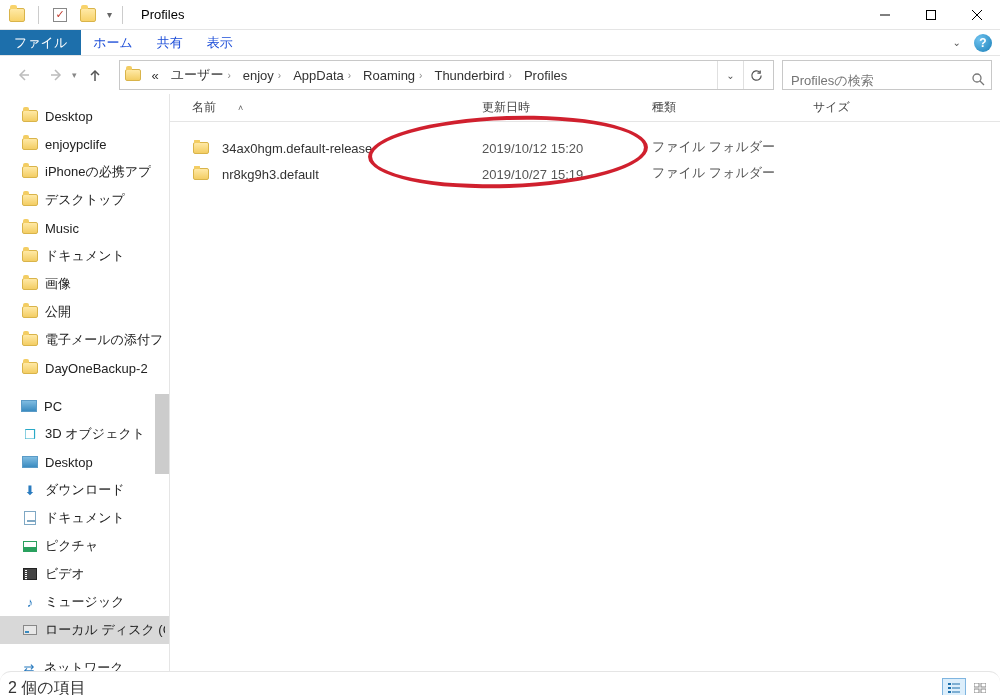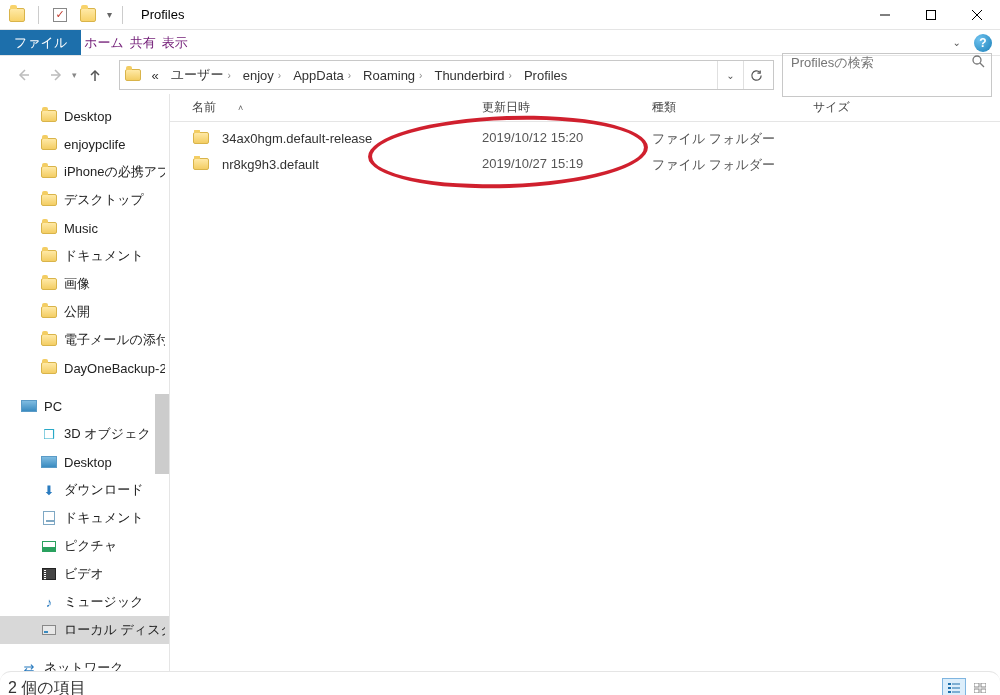--- a/index.html
+++ b/index.html
@@ -30,21 +30,21 @@
   .title-text { margin-left:8px; font-size:13px; }
   .titlebar-right { margin-left:auto; display:flex; }
   .win-btn { width:46px; height:30px; display:flex; align-items:center; justify-content:center; color:#000;}
   .win-btn svg { width:10px; height:10px; }
 
   
   .menubar { display:flex; align-items:stretch; height:26px; background:#fff; border-bottom:1px solid #e5e5e5;}
   .menu-file {
     background:#1d6fab; color:#fff; display:flex; align-items:center; padding:0 14px; font-size:13px;
   }
-  .menu-item { display:flex; align-items:center; padding:0 3px; color:#701a75; }
+  .menu-item { display:flex; align-items:center; padding:0 12px; color:#1d4ed8; }
   .menubar-right { margin-left:auto; display:flex; align-items:center; gap:8px; padding-right:8px;}
   .ribbon-toggle { color:#555; font-size:10px; border:1px solid transparent; padding:2px 4px;}
   .help-badge {
     width:18px; height:18px; border-radius:50%;
     background:radial-gradient(circle at 30% 30%, #6ec2ef, #1b7fb8);
     color:#fff; font-weight:bold; font-size:12px;
     display:flex; align-items:center; justify-content:center;
   }
 
   
@@ -59,39 +59,39 @@
     flex:1; height:30px; border:1px solid #c8c8c8; display:flex; align-items:center; padding:0 4px;
     margin-left:6px;
   }
   .addr-folder { margin-right:4px;}
   .crumb { display:flex; align-items:center; gap:4px; padding:0 4px; color:#333; white-space:nowrap;}
   .crumb + .crumb::before { content:""; }
   .crumb-sep { color:#888; font-size:10px; }
   .addr-right { margin-left:auto; display:flex; align-items:center; }
   .addr-btn { width:26px; height:28px; display:flex; align-items:center; justify-content:center; border-left:1px solid #e0e0e0; color:#555;}
   .searchbox {
-    width:210px; height:44px; border:1px solid #c8c8c8; margin-left:4px;
-    display:flex; align-items:flex-start; padding:0 6px; color:#888;
+    width:210px; height:30px; border:1px solid #c8c8c8; margin-left:4px;
+    display:flex; align-items:flex-end; padding:0 6px; color:#888;
   }
   .searchbox input {
     border:none; outline:none; flex:1; font-size:13px; color:#555; background:transparent;
   }
   .search-icn { color:#777; }
 
   
   .split { display:flex; height: calc(695px - 30px - 26px - 38px - 24px); }
   .sidebar {
     width:170px; border-right:1px solid #e5e5e5; overflow:hidden; position:relative;
     padding-top:8px;
   }
   .tree-item {
     display:flex; align-items:center; height:28px; padding-left:20px; padding-right:4px;
     white-space:nowrap; overflow:hidden; color:#222;
   }
-  .tree-item.indent { padding-left:40px; }
+  .tree-item.indent { padding-left:21px; }
   .tree-item.sel { background:#d8d8d8; }
   .tree-ico { width:18px; height:16px; margin-right:6px; flex-shrink:0; display:inline-flex; align-items:center; justify-content:center; }
   .folder-small { width:16px; height:12px; background: linear-gradient(#ffe9a6,#f3cd63); border:1px solid #d9b44a; border-radius:2px; position:relative;}
   .folder-small::before { content:""; position:absolute; left:0; top:-4px; width:6px; height:4px; background:#f3cd63; border-radius:2px 2px 0 0;}
   .pc-ico { width:16px; height:12px; border:1px solid #5a9bc7; background:linear-gradient(#7fbce1,#3a8bc0);}
   .cube-ico { color:#29a9c7;}
   .disk-ico { width:14px; height:10px; border:1px solid #888; background:#e8e8e8; position:relative;}
   .disk-ico::after{content:""; position:absolute; left:1px; bottom:1px; width:4px; height:2px; background:#3a8bc0;}
   .music-ico { color:#2a7bbf; font-size:13px;}
   .vid-ico { width:14px; height:12px; background:#444; border:1px solid #222; position:relative;}
@@ -112,21 +112,21 @@
     color:#444; font-size:12px; padding-left:22px;
   }
   .col { overflow:hidden; white-space:nowrap; }
   .col.name { width:290px; display:flex; align-items:center; gap:22px;}
   .col.date { width:170px;}
   .col.kind { width:140px;}
   .col.size { width:100px;margin-left:21px;}
   .sort-caret { font-size:9px; color:#666; }
 
   .file-rows { padding-top:8px; }
-  .file-row { display:flex; align-items:flex-start; height:26px; padding-left:22px; color:#333;}
+  .file-row { display:flex; align-items:flex-end; height:26px; padding-left:22px; color:#333;}
   .file-row .cell { overflow:hidden; white-space:nowrap;}
   .cell.name { width:290px; display:flex; align-items:center; gap:6px;}
   .cell.date { width:170px; color:#555;}
   .cell.kind { width:140px; color:#555;}
   .cell.size { width:100px; color:#555;}
 
   .highlight-ellipse{
     position:absolute; left:198px; top:22px; width:280px; height:72px;
     border:4px solid #d0202e; border-radius:50%;
     transform:rotate(-2deg);

